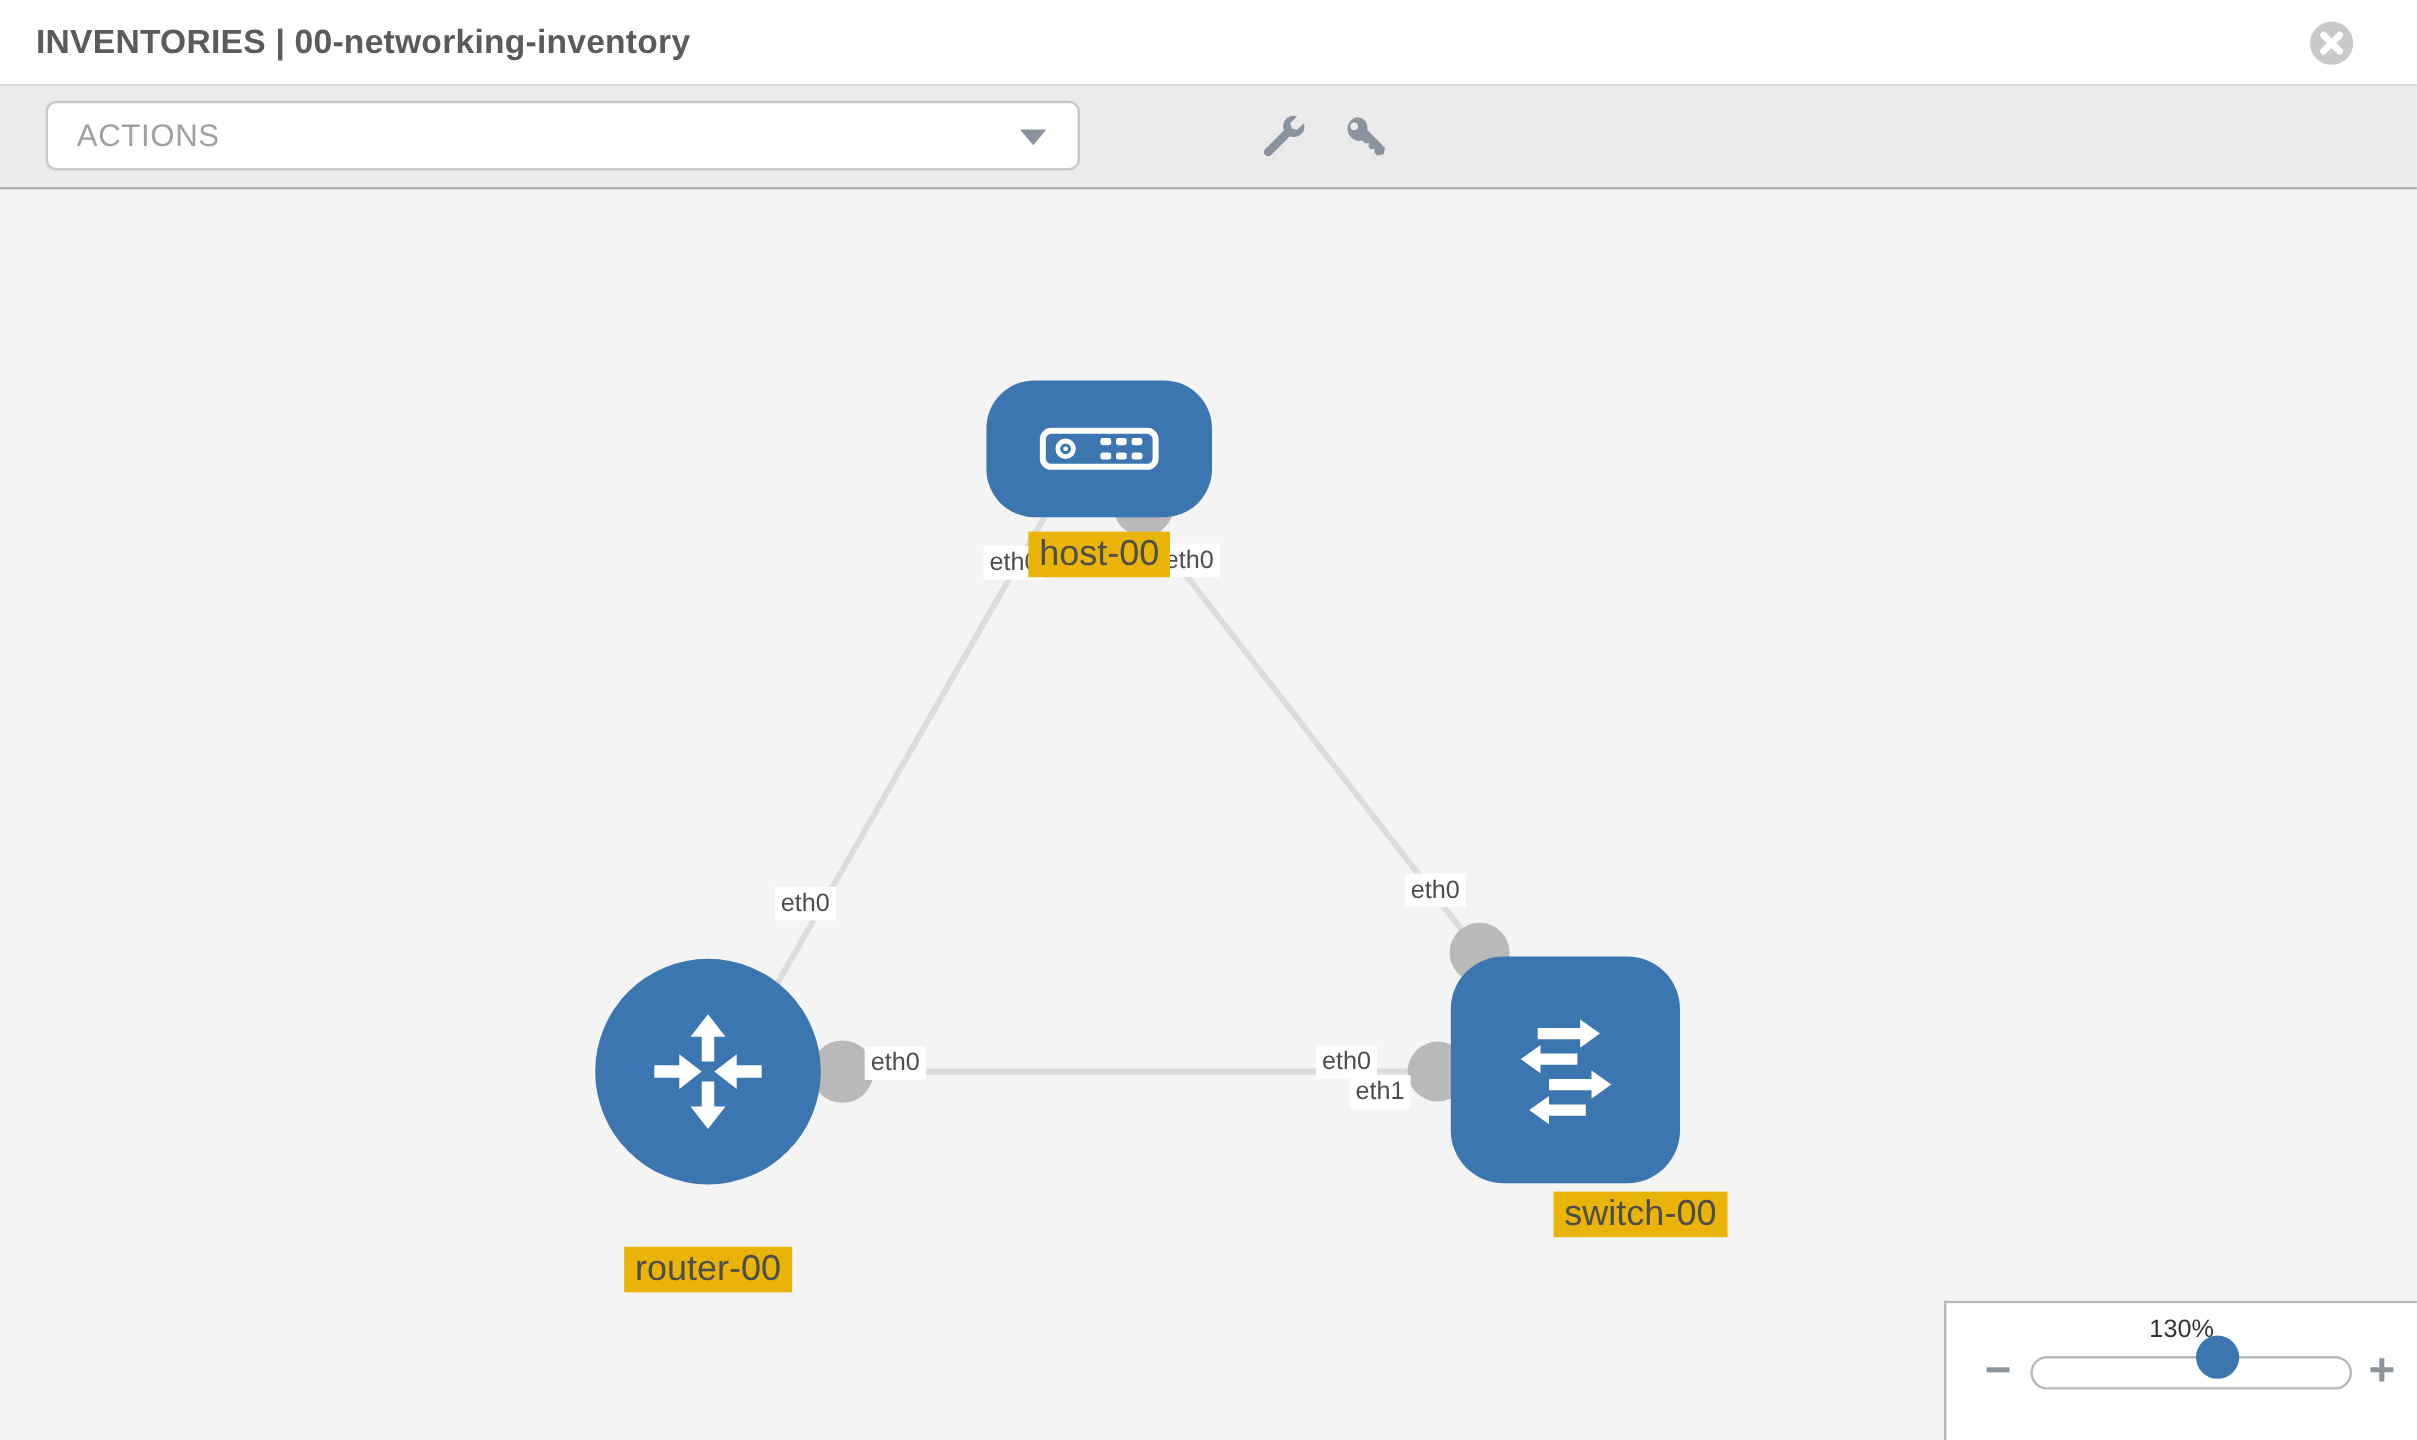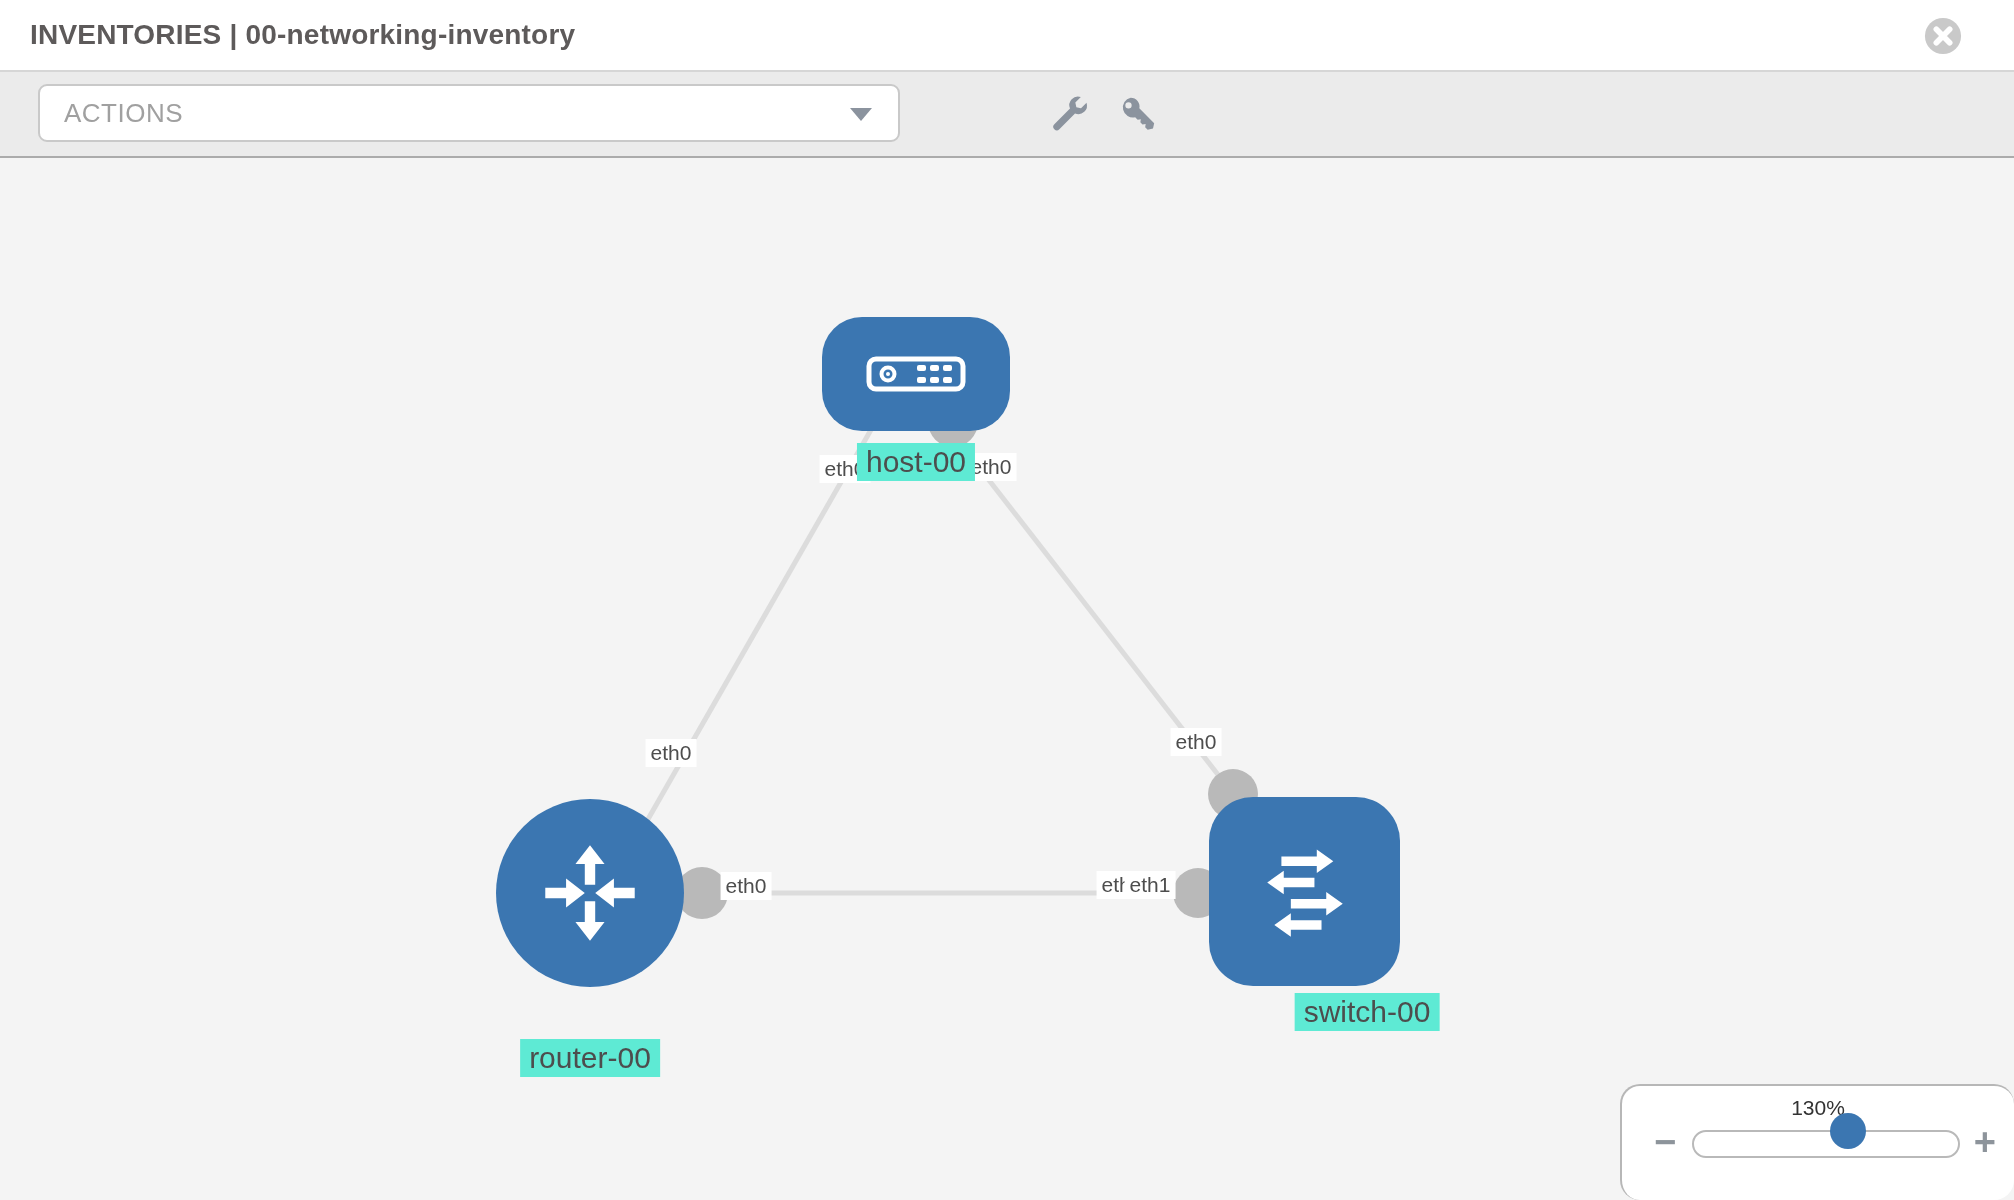--- a/index.html
+++ b/index.html
@@ -54,28 +54,28 @@
   .node{
     position:absolute;background:#3b76b1;z-index:2;
     display:flex;align-items:center;justify-content:center;cursor:pointer;
   }
   .node svg{display:block;}
   .chip{
     position:absolute;transform:translate(-50%,-50%);background:#ffffff;
     color:#4d4d4d;font-size:21px;padding:2px 5px;white-space:nowrap;z-index:3;
   }
   .node-label{
-    position:absolute;transform:translate(-50%,-50%);background:#5eead4;
+    position:absolute;transform:translate(-50%,-50%);background:#eab308;
     color:#4d4d4d;font-size:30px;padding:2px 9px;white-space:nowrap;z-index:4;
   }
   
   .zoom-panel{
     position:absolute;left:1620px;top:926px;width:394px;height:116px;
     background:#ffffff;border-left:2px solid #b7b7b7;border-top:2px solid #b7b7b7;
-    box-sizing:border-box;z-index:10;border-radius:20px;
+    box-sizing:border-box;z-index:10;
   }
   .zoom-level{
     position:absolute;left:0;top:10px;width:100%;text-align:center;
     font-size:21px;color:#333333;
   }
   .zoom-btn{
     position:absolute;top:36px;font-size:38px;font-weight:bold;color:#8d949b;
     cursor:pointer;line-height:40px;
   }
   .zoom-minus{left:32px;}
@@ -170,21 +170,21 @@
       </g>
     </svg>
   </div>
 
   <span class="chip" style="left:845px;top:311px;">eth0</span>
   <span class="chip" style="left:991px;top:309px;">eth0</span>
   <span class="chip" style="left:671px;top:595px;">eth0</span>
   <span class="chip" style="left:746px;top:728px;">eth0</span>
   <span class="chip" style="left:1196px;top:584px;">eth0</span>
   <span class="chip" style="left:1122px;top:727px;z-index:3;">eth0</span>
-  <span class="chip" style="left:1150px;top:727px;z-index:4;">eth1</span>
+  <span class="chip" style="left:1150px;top:752px;z-index:4;">eth1</span>
 
   <span class="node-label" style="left:916px;top:304px;">host-00</span>
   <span class="node-label" style="left:590px;top:856px;margin-top:44px;">router-00</span>
   <span class="node-label" style="left:1367px;top:854px;">switch-00</span>
 
   <div class="zoom-panel">
     <div class="zoom-level">130%</div>
     <span class="zoom-btn zoom-minus">−</span>
     <div class="zoom-track"></div>
     <span class="zoom-thumb"></span>

